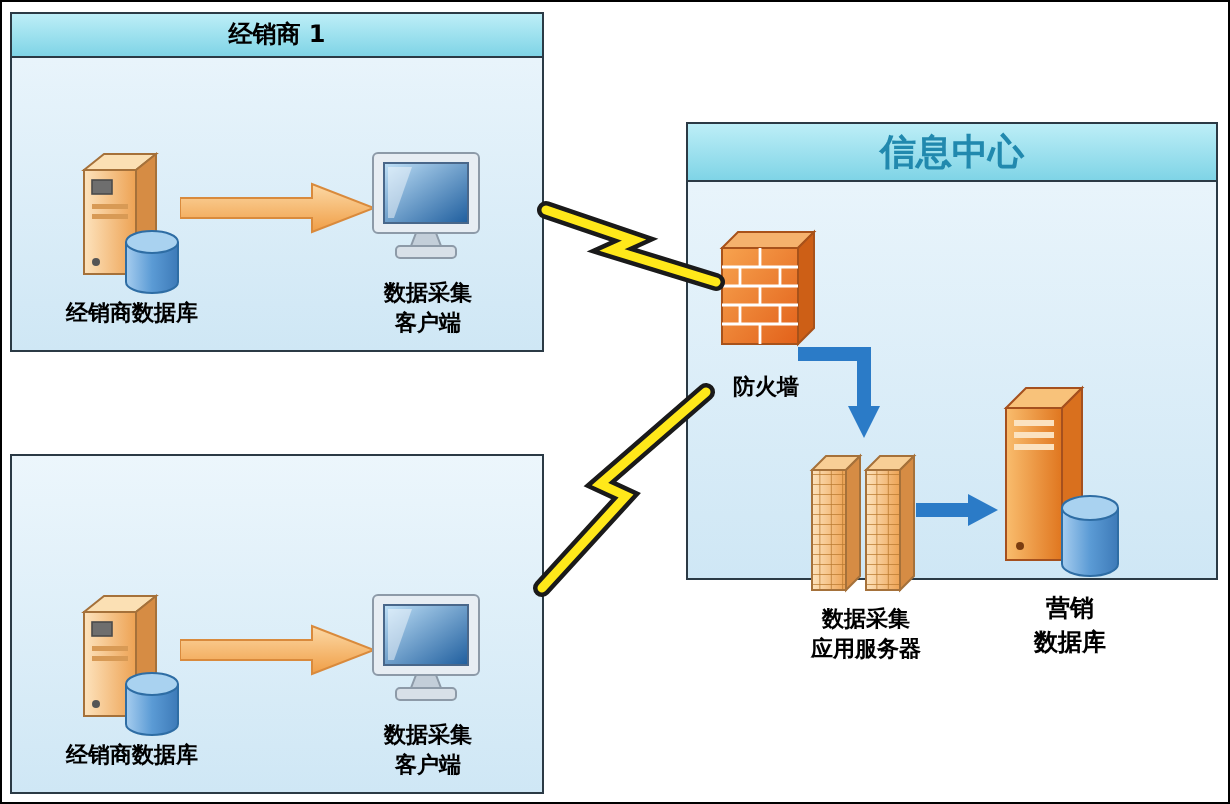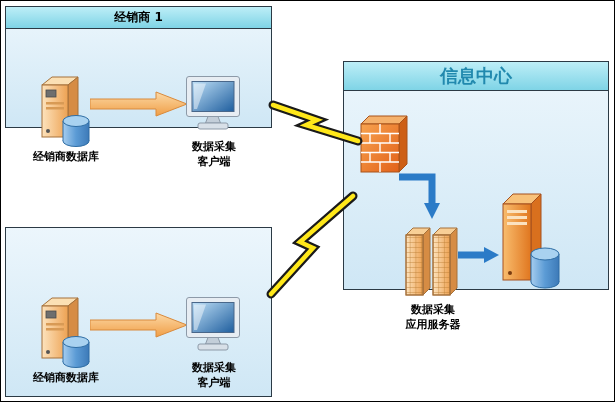--- a/index.html
+++ b/index.html
@@ -60,21 +60,21 @@
         <stop offset="1" stop-color="#1f5e9e"></stop>
     </linearGradient>
     <pattern id="pGrid" width="5.7" height="5" patternUnits="userSpaceOnUse">
       <path d="M 5.7 0 H 0 V 5" fill="none" stroke="#bb7b31" stroke-width="0.8"></path>
     </pattern>
   </defs>
 </svg>
 
 <div class="canvas">
 
-  <div class="group-box" style="left:4px;top:5px;width:267px;height:122px;">
+  <div class="group-box" style="left:4px;top:5px;width:267px;height:170px;">
     <div class="box-header">
       <span class="box-title">经销商 1</span>
     </div>
 
     <svg class="node" style="left:26px;top:68px;width:60px;height:74px" viewBox="0 0 60 74">
       <polygon points="10,10 20,2 46,2 36,10" fill="#fbe0b4" stroke="#a5713a"></polygon>
       <polygon points="36,10 46,2 46,54 36,62" fill="#d68c44" stroke="#a5713a"></polygon>
       <rect x="10" y="10" width="26" height="52" fill="url(#gTower)" stroke="#a5713a"></rect>
       <rect x="14" y="15" width="10" height="7" fill="#6e6e6e" stroke="#4a4a4a" stroke-width="0.8"></rect>
       <rect x="14" y="27" width="18" height="2.5" fill="#d89a55"></rect>
@@ -152,20 +152,21 @@
         <line x1="2" y1="50" x2="40" y2="50"></line>
         <line x1="21" y1="12" x2="21" y2="21.5"></line>
         <line x1="11" y1="21.5" x2="11" y2="31"></line>
         <line x1="31" y1="21.5" x2="31" y2="31"></line>
         <line x1="21" y1="31" x2="21" y2="40.5"></line>
         <line x1="11" y1="40.5" x2="11" y2="50"></line>
         <line x1="31" y1="40.5" x2="31" y2="50"></line>
         <line x1="21" y1="50" x2="21" y2="60"></line>
       </g>
     </svg>
+    <div class="label" style="left:0px;top:124px;width:78px;">防火墙</div>
 
     <svg class="node" style="left:60px;top:160px;width:56px;height:78px" viewBox="0 0 56 78">
       <polygon points="2,13 9,6 26,6 19,13" fill="#f8cf96" stroke="#a5713a"></polygon>
       <polygon points="19,13 26,6 26,66 19,73" fill="#d68c44" stroke="#a5713a"></polygon>
       <rect x="2" y="13" width="17" height="60" fill="url(#gTower)" stroke="#a5713a"></rect>
       <rect x="2" y="13" width="17" height="60" fill="url(#pGrid)" stroke="#a5713a"></rect>
       <polygon points="29,13 36,6 53,6 46,13" fill="#f8cf96" stroke="#a5713a"></polygon>
       <polygon points="46,13 53,6 53,66 46,73" fill="#d68c44" stroke="#a5713a"></polygon>
       <rect x="29" y="13" width="17" height="60" fill="url(#gTower)" stroke="#a5713a"></rect>
       <rect x="29" y="13" width="17" height="60" fill="url(#pGrid)" stroke="#a5713a"></rect>
@@ -180,20 +181,22 @@
       <rect x="9" y="20" width="20" height="3" fill="#fbe2c0"></rect>
       <rect x="9" y="26" width="20" height="3" fill="#fbe2c0"></rect>
       <rect x="9" y="32" width="20" height="3" fill="#fbe2c0"></rect>
       <circle cx="12" cy="83" r="2" fill="#7a3c10"></circle>
       <ellipse cx="47" cy="92" rx="14" ry="6" fill="url(#gCyl)" stroke="#2e6da4"></ellipse>
       <rect x="33" y="64" width="28" height="28" fill="url(#gCyl)"></rect>
       <line x1="33" y1="64" x2="33" y2="92" stroke="#2e6da4"></line>
       <line x1="61" y1="64" x2="61" y2="92" stroke="#2e6da4"></line>
       <ellipse cx="47" cy="64" rx="14" ry="6" fill="#a9d2f0" stroke="#2e6da4"></ellipse>
     </svg>
+    <div class="label" style="left:158px;top:234px;width:66px;font-size:12px;">营销
+数据库</div>
   </div>
 
   <svg class="overlay" viewBox="0 0 615 402">
 
     <g>
       <path d="M 398 176 L 431 176 L 431 204" fill="none" stroke="#2b7bc7" stroke-width="7"></path>
       <polygon points="423,202 439,202 431,218" fill="#2b7bc7"></polygon>
     </g>
 
     <g>

